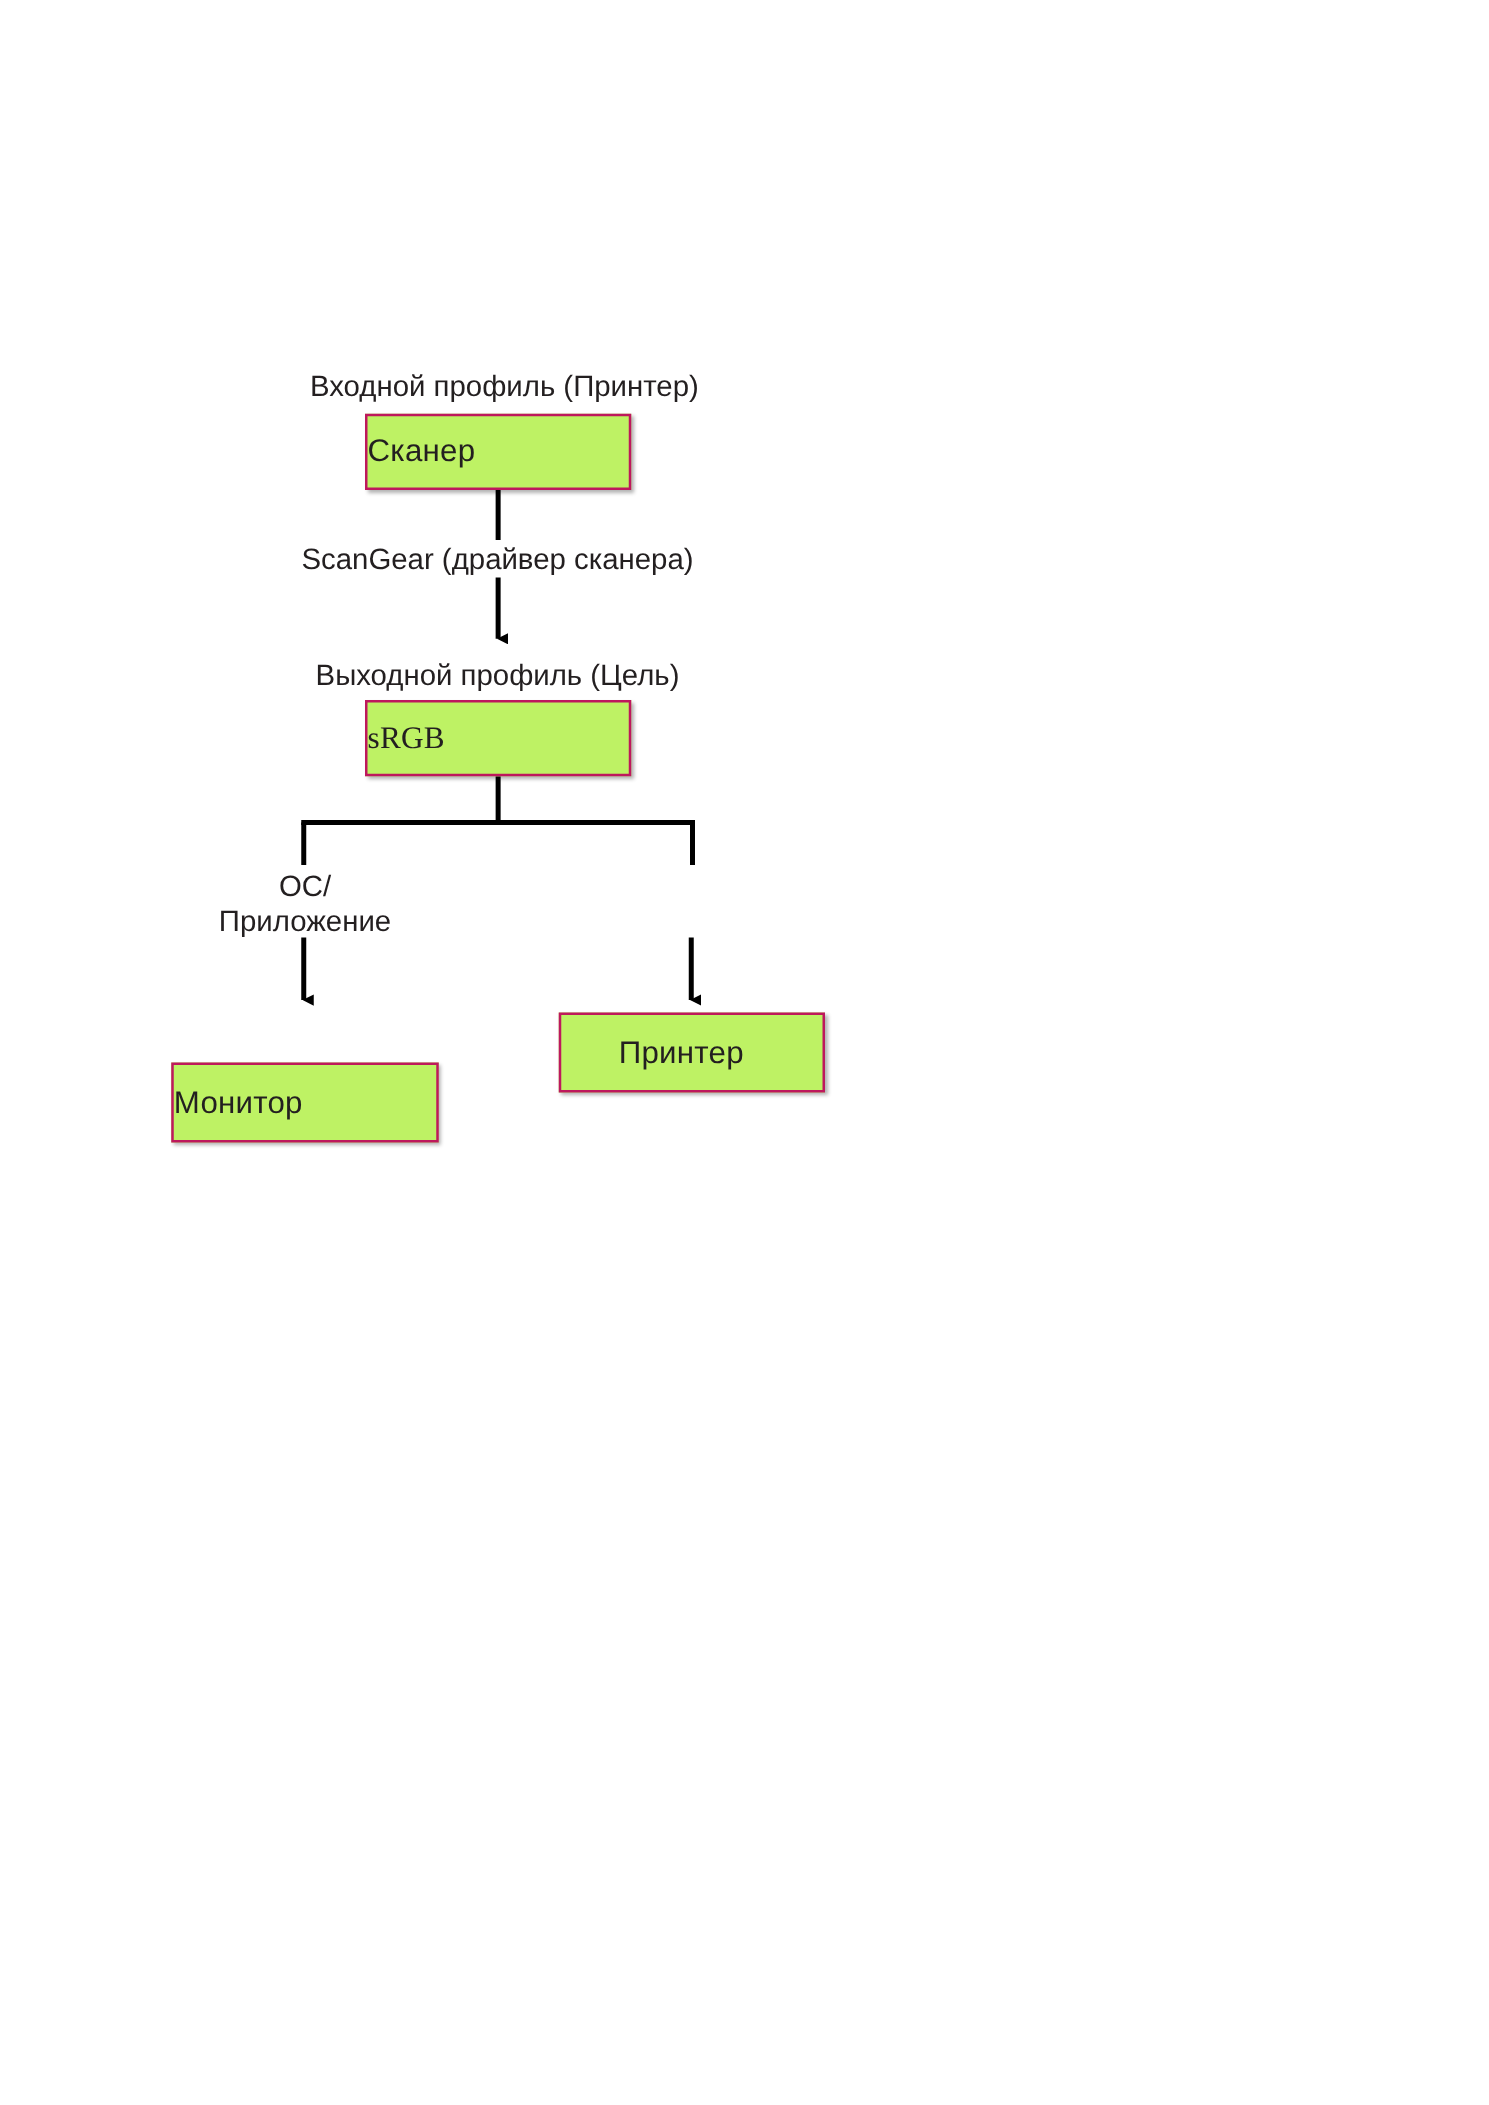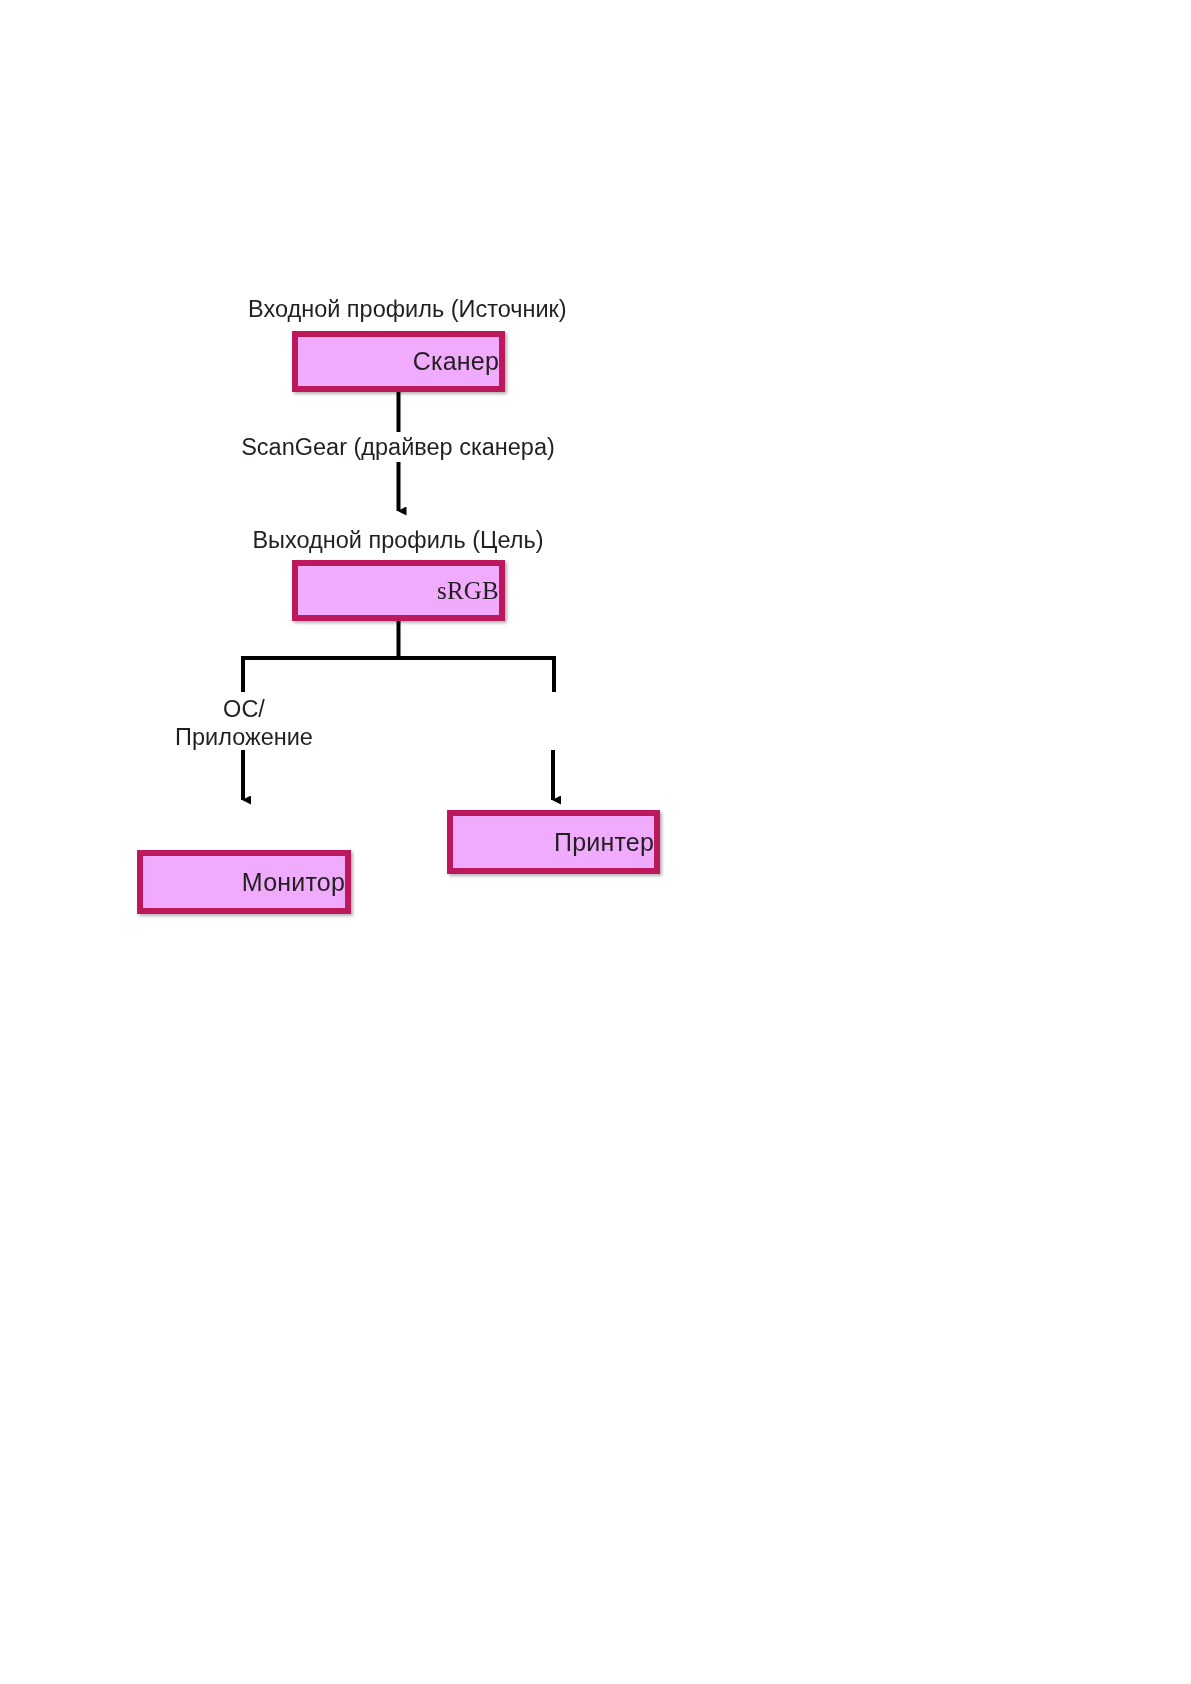--- a/index.html
+++ b/index.html
@@ -26,26 +26,26 @@
   .svg-layer {
     position: absolute;
     left: 0;
     top: 0;
     width: 1191px;
     height: 1684px;
   }
 
   .node-box {
     position: absolute;
-    background: #f0abfc;
-    border: 6px solid #be185d;
+    background: #bef264;
+    border: 2px solid #be185d;
     box-shadow: 2px 2px 3px rgba(0,0,0,0.30);
     display: flex;
     align-items: center;
-    justify-content: flex-end;
+    justify-content: flex-start;
     box-sizing: border-box;
   }
   .node-label {
     font-size: 25px;
     color: #231f20;
     letter-spacing: 0.2px;
     white-space: nowrap;
   }
 
   .edge-caption {
@@ -62,21 +62,21 @@
 
   .caption-bg {
     background: #ffffff;
     padding: 0 4px;
   }
 
   
   #box-scanner  { left: 292px; top: 331px; width: 213px; height: 61px; }
   #box-srgb     { left: 292px; top: 560px; width: 213px; height: 61px; font-family: Liberation Serif, serif; }
   #box-monitor  { left: 137px; top: 850px; width: 214px; height: 64px; }
-  #box-printer  { left: 447px; top: 810px; width: 213px; height: 64px; }
+  #box-printer  { left: 447px; top: 810px; width: 213px; height: 64px; padding-left: 46px; }
 
   #cap-input    { left: 248px; top: 296px; width: 300px; }
   #cap-scangear { left: 228px; top: 434px; width: 340px; }
   #cap-output   { left: 248px; top: 527px; width: 300px; }
   #cap-os-app   { left: 148px; top: 696px; width: 192px; }
   #cap-app-drv  { left: 450px; top: 696px; width: 206px; }
 </style>
 </head>
 <body>
 
@@ -96,21 +96,21 @@
     <line x1="398.5" y1="621" x2="398.5" y2="659" stroke="#000000" stroke-width="4"></line>
     <line x1="241" y1="658" x2="556" y2="658" stroke="#000000" stroke-width="4"></line>
     <line x1="243" y1="658" x2="243" y2="692" stroke="#000000" stroke-width="4"></line>
     <line x1="554" y1="658" x2="554" y2="692" stroke="#000000" stroke-width="4"></line>
 
     <line x1="243" y1="750" x2="243" y2="800" stroke="#000000" stroke-width="4" marker-end="url(#arrowhead)"></line>
 
     <line x1="553" y1="750" x2="553" y2="800" stroke="#000000" stroke-width="4" marker-end="url(#arrowhead)"></line>
   </svg>
 
-  <div class="edge-caption" id="cap-input">Входной профиль (Источник)</div>
+  <div class="edge-caption" id="cap-input">Входной профиль (Принтер)</div>
 
   <div class="node-box" id="box-scanner">
     <span class="node-label">Сканер</span>
   </div>
 
   <div class="edge-caption" id="cap-output">Выходной профиль (Цель)</div>
 
   <div class="edge-caption" id="cap-scangear">
     <span class="caption-bg">ScanGear (драйвер сканера)</span>
   </div>

